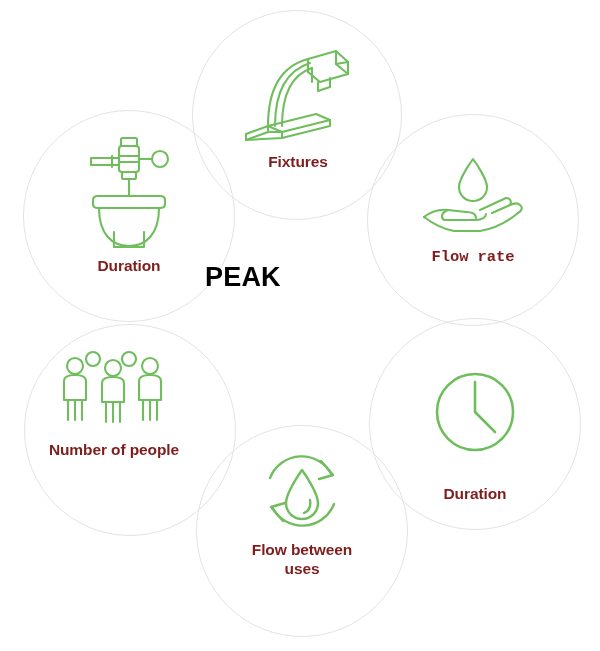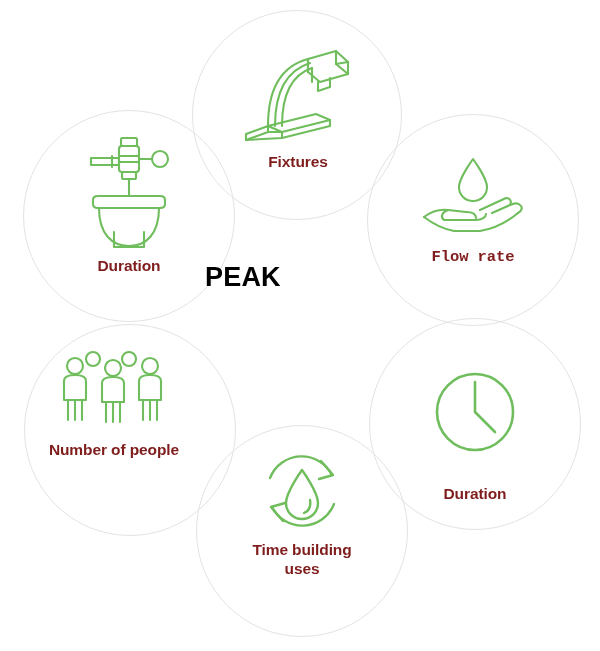--- a/index.html
+++ b/index.html
@@ -227,18 +227,18 @@
 
         <path d="M76 56 A34 34 0 0 1 14 59"></path>
         <path d="M25 73 L13 59 L27 55"></path>
 
         <path d="M44 22 C44 22 28 44 28 55 C28 64 35 71 44 71 C53 71 60 64 60 55 C60 44 44 22 44 22 Z"></path>
 
         <path d="M52 52 C53 58 51 63 46 65"></path>
       </svg>
     </div>
     <div class="node-label">
-      <span>Time building</span><br>
+      <span>Flow between</span><br>
       <span>uses</span>
     </div>
   </div>
 
 </div>
 
 </body></html>

